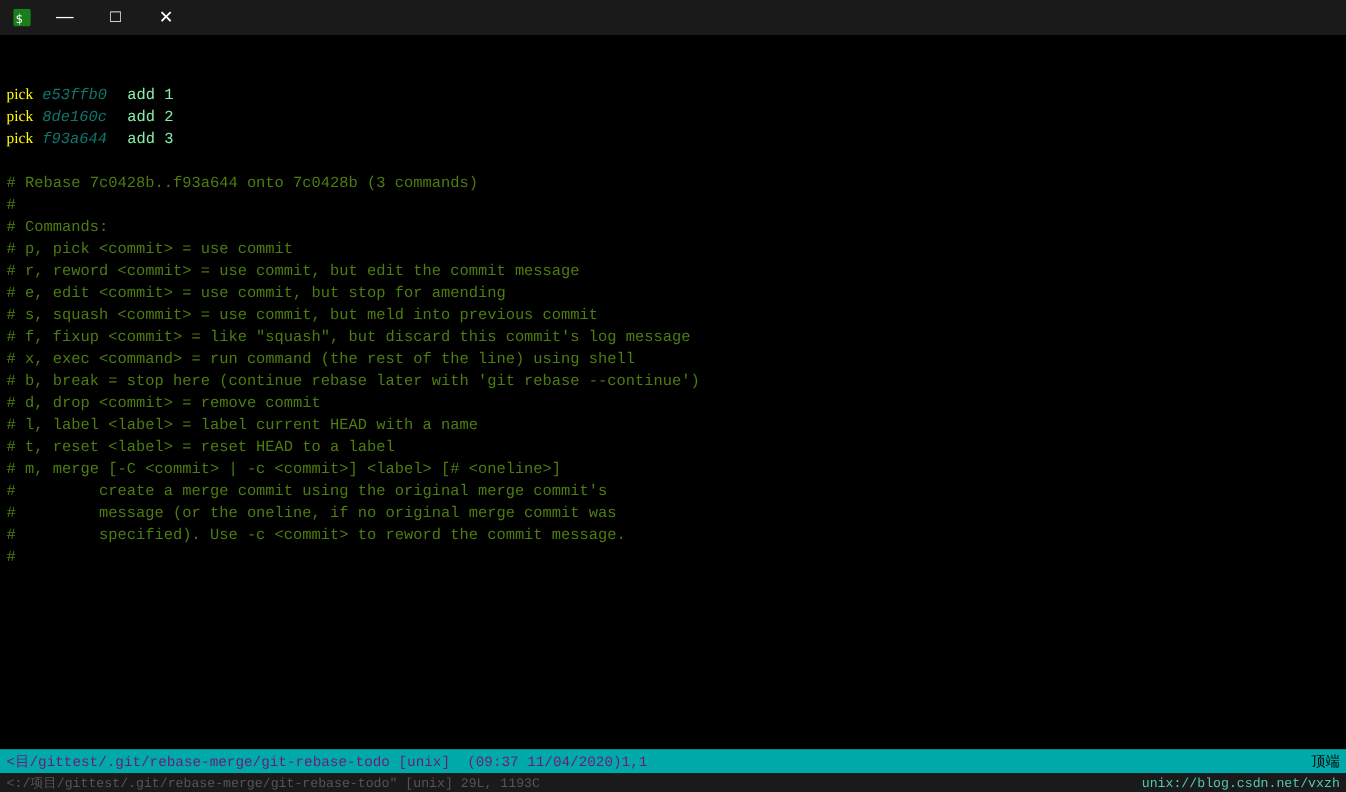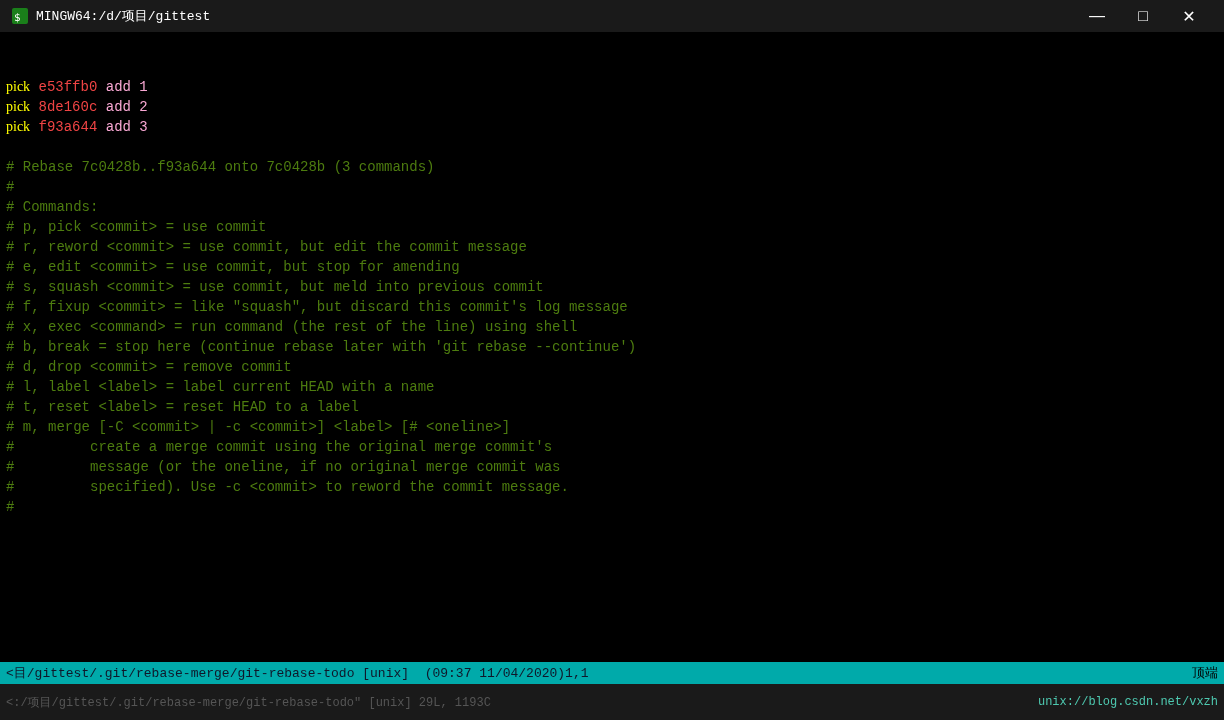--- a/index.html
+++ b/index.html
@@ -87,48 +87,48 @@
       height: 20px;
       line-height: 20px;
     }
 
     
     .cyan { color: #00ffff; }
     .comment { color: #4d7c0f; }
 
     
     .pick-keyword { color: #ffff00; font-family: Liberation Serif, serif; }
-    .pick-hash { color: #ef4444; }
-    .pick-msg { color: #f9a8d4; }
+    .pick-hash { color: #0f766e; font-style: italic; }
+    .pick-msg { color: #86efac; margin-left: 10px; }
 
     .status-bar {
       height: 22px;
       background: #00aaaa;
       display: flex;
       align-items: center;
       padding: 0 6px;
       flex-shrink: 0;
     }
 
     .status-bar-text {
-      color: #0f172a;
+      color: #701a75;
       font-size: 13px;
       font-family: 'Courier New', Courier, monospace;
       white-space: pre;
     }
 
     .status-bar-right {
       margin-left: auto;
       color: #000;
       font-size: 13px;
       font-family: Liberation Sans, sans-serif;
     }
 
     .bottom-bar {
-      height: 36px;
+      height: 17px;
       background: #1a1a1a;
       display: flex;
       align-items: center;
       padding: 0 6px;
       flex-shrink: 0;
     }
 
     .bottom-bar-text {
       color: #555;
       font-size: 12px;
@@ -147,21 +147,20 @@
 
 <div class="window">
 
   <div class="title-bar">
     <div class="title-bar-icon">
       <svg viewBox="0 0 16 16" fill="none" xmlns="http://www.w3.org/2000/svg">
         <rect width="16" height="16" rx="2" fill="#1a7f1a"></rect>
         <text x="2" y="13" font-size="11" fill="white" font-family="monospace">$</text>
       </svg>
     </div>
-    <span class="title-bar-text">MINGW64:/d/项目/gittest</span>
     <div class="title-bar-controls">
       <button class="title-bar-btn">—</button>
       <button class="title-bar-btn">□</button>
       <button class="title-bar-btn close">✕</button>
     </div>
   </div>
 
   <div class="terminal-body">
     <div class="terminal-content" id="terminal-lines">
     <span class="line"><span class="pick-keyword">pick</span> <span class="pick-hash">e53ffb0</span><span class="pick-msg cyan"> add 1</span></span><span class="line"><span class="pick-keyword">pick</span> <span class="pick-hash">8de160c</span><span class="pick-msg cyan"> add 2</span></span><span class="line"><span class="pick-keyword">pick</span> <span class="pick-hash">f93a644</span><span class="pick-msg cyan"> add 3</span></span><span class="line">&nbsp;</span><span class="line"><span class="comment"># Rebase 7c0428b..f93a644 onto 7c0428b (3 commands)</span></span><span class="line"><span class="comment">#</span></span><span class="line"><span class="comment"># Commands:</span></span><span class="line"><span class="comment"># p, pick &lt;commit&gt; = use commit</span></span><span class="line"><span class="comment"># r, reword &lt;commit&gt; = use commit, but edit the commit message</span></span><span class="line"><span class="comment"># e, edit &lt;commit&gt; = use commit, but stop for amending</span></span><span class="line"><span class="comment"># s, squash &lt;commit&gt; = use commit, but meld into previous commit</span></span><span class="line"><span class="comment"># f, fixup &lt;commit&gt; = like "squash", but discard this commit's log message</span></span><span class="line"><span class="comment"># x, exec &lt;command&gt; = run command (the rest of the line) using shell</span></span><span class="line"><span class="comment"># b, break = stop here (continue rebase later with 'git rebase --continue')</span></span><span class="line"><span class="comment"># d, drop &lt;commit&gt; = remove commit</span></span><span class="line"><span class="comment"># l, label &lt;label&gt; = label current HEAD with a name</span></span><span class="line"><span class="comment"># t, reset &lt;label&gt; = reset HEAD to a label</span></span><span class="line"><span class="comment"># m, merge [-C &lt;commit&gt; | -c &lt;commit&gt;] &lt;label&gt; [# &lt;oneline&gt;]</span></span><span class="line"><span class="comment">#         create a merge commit using the original merge commit's</span></span><span class="line"><span class="comment">#         message (or the oneline, if no original merge commit was</span></span><span class="line"><span class="comment">#         specified). Use -c &lt;commit&gt; to reword the commit message.</span></span><span class="line"><span class="comment">#</span></span></div>

